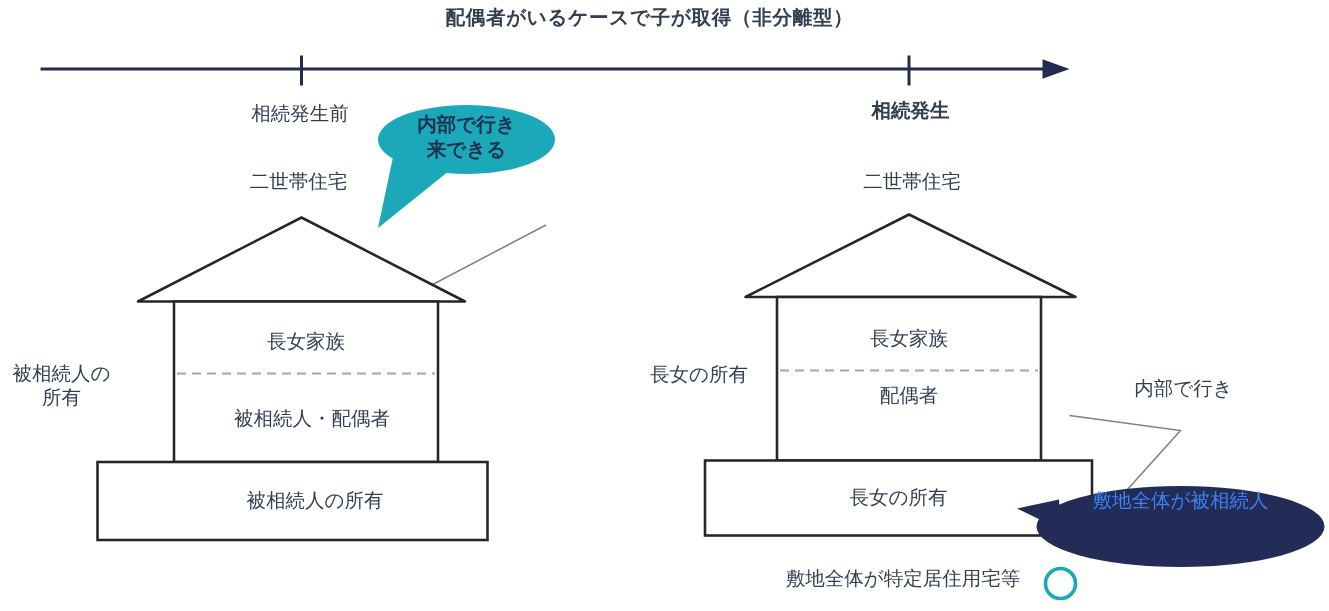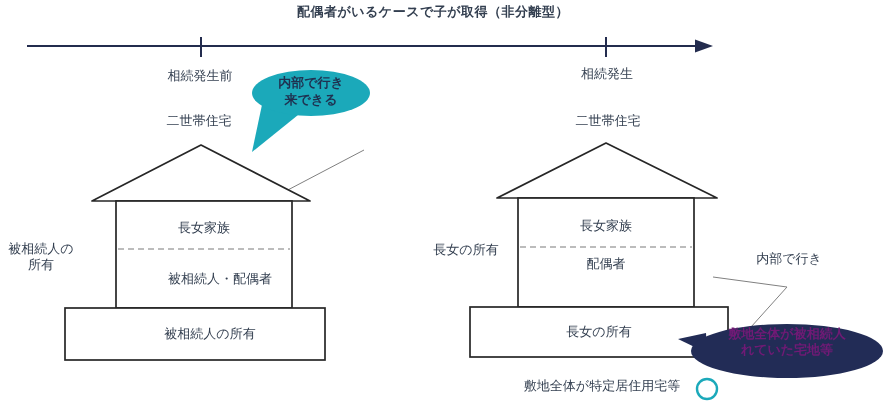--- a/index.html
+++ b/index.html
@@ -7,21 +7,21 @@
     position:relative;width:886px;height:407px;background:#fff;overflow:hidden;
     font-family:"Liberation Sans","DejaVu Sans",sans-serif;
   }
   .stage svg{position:absolute;left:0;top:0;}
   .t{
     position:absolute;color:#333F50;font-size:13px;line-height:16px;
     text-align:center;white-space:nowrap;
   }
   .title{font-weight:600;letter-spacing:0.5px;}
   .bubble-text{color:#1F3150;font-weight:600;line-height:17px;}
-  .ellipse-text{color:#701a75;font-weight:700;line-height:16px;}
+  .ellipse-text{color:#3b82f6;font-weight:400;line-height:16px;}
   .side{line-height:16px;}
 </style>
 </head>
 <body>
 
 <div class="stage">
 
   <svg width="886" height="407" viewBox="0 0 886 407">
 
     <line x1="27" y1="46" x2="699" y2="46" stroke="#232C4E" stroke-width="2"></line>
@@ -48,46 +48,45 @@
 
     <polygon points="706,333 678,339 707,353" fill="#222C56"></polygon>
     <ellipse cx="787" cy="351" rx="96" ry="27" fill="#222C56"></ellipse>
 
     <circle cx="707" cy="389" r="10" fill="none" stroke="#1BA9BA" stroke-width="2.4"></circle>
   </svg>
 
   <div class="t title" style="left:293px;top:4px;width:280px;">配偶者がいるケースで子が取得（非分離型）</div>
 
   <div class="t" style="left:160px;top:68px;width:80px;">相続発生前</div>
-  <div class="t" style="left:570px;top:66px;width:74px;">相続発生</div>
+  <div class="t" style="left:570px;top:66px;width:74px;font-weight:bold;">相続発生</div>
 
   <div class="t" style="left:159px;top:113px;width:80px;">二世帯住宅</div>
   <div class="t" style="left:568px;top:113px;width:80px;">二世帯住宅</div>
 
   <div class="t bubble-text" style="left:253px;top:74px;width:116px;">
     <div>内部で行き</div>
     <div>来できる</div>
   </div>
 
 
   <div class="t" style="left:144px;top:220px;width:120px;">長女家族</div>
-  <div class="t" style="left:140px;top:271px;width:160px;">被相続人・配偶者</div>
+  <div class="t" style="left:128px;top:271px;width:160px;">被相続人・配偶者</div>
   <div class="t" style="left:130px;top:326px;width:160px;">被相続人の所有</div>
   <div class="t side" style="left:1px;top:241px;width:80px;">
     <div>被相続人の</div>
     <div>所有</div>
   </div>
 
   <div class="t" style="left:546px;top:218px;width:120px;">長女家族</div>
   <div class="t" style="left:566px;top:256px;width:80px;">配偶者</div>
   <div class="t" style="left:539px;top:324px;width:120px;">長女の所有</div>
   <div class="t side" style="left:426px;top:242px;width:80px;">長女の所有</div>
 
   <div class="t" style="left:745px;top:251px;width:88px;">内部で行き</div>
 
   <div class="t ellipse-text" style="left:697px;top:326px;width:180px;">
     <div>敷地全体が被相続人</div>
-    <div>れていた宅地等</div>
   </div>
 
   <div class="t" style="left:512px;top:378px;width:180px;">敷地全体が特定居住用宅等</div>
 
 </div>
 
 </body></html>

